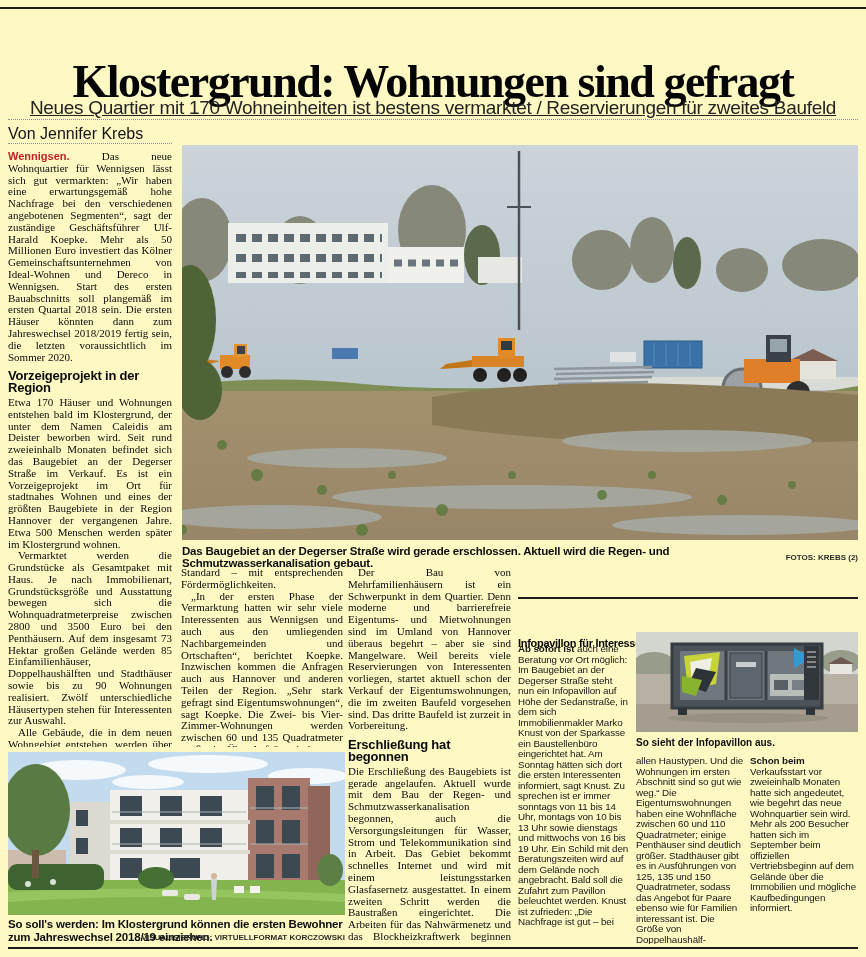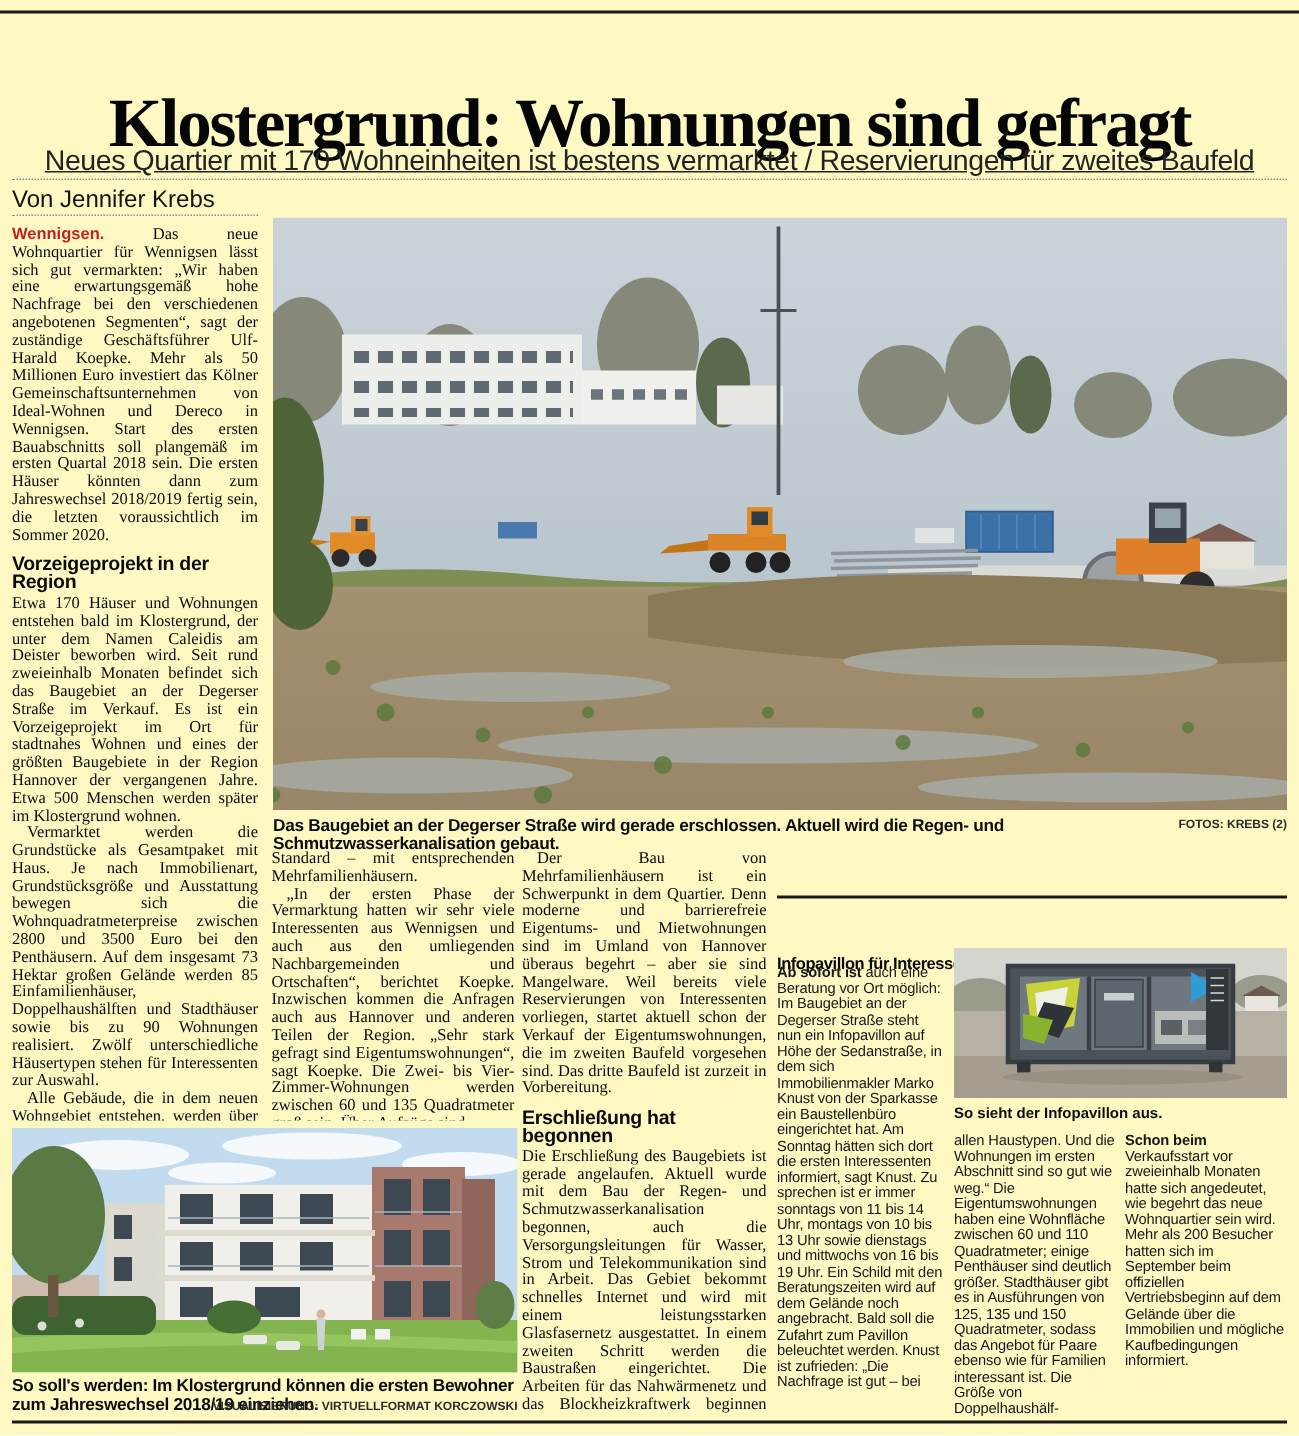--- a/index.html
+++ b/index.html
@@ -23,21 +23,21 @@
   .col-subhead{font-family:"Liberation Sans",sans-serif;font-weight:700;font-size:13px;
                letter-spacing:-0.2px;margin:7px 0 3px 0;text-align:left;}
   .location{color:#c22127;font-weight:700;font-family:"Liberation Sans",sans-serif;font-size:11px;}
 
   .col1{top:151px;left:8px;width:164px;height:596px;overflow:hidden;}
   .col2{top:567px;left:181px;width:162px;height:180px;overflow:hidden;}
   .col3{top:567px;left:348px;width:163px;height:376px;overflow:hidden;}
 
   .photo{display:block;}
   .main-photo{top:145px;left:182px;width:676px;height:395px;}
-  .main-caption{top:545px;left:182px;width:676px;display:flex;justify-content:space-between;align-items:flex-start;}
+  .main-caption{top:545px;left:182px;width:676px;display:flex;justify-content:space-between;align-items:center;}
   .caption-text{font-weight:700;font-size:11.5px;letter-spacing:-0.2px;color:#0d0d0d;}
   .credit{font-size:8px;font-weight:700;color:#2b2b2b;letter-spacing:0;white-space:nowrap;}
 
   .viz-photo{top:752px;left:8px;width:337px;height:163px;}
   .viz-caption{top:918px;left:8px;width:337px;}
   .viz-caption .caption-text{display:block;line-height:13px;padding-right:0;}
   .viz-caption .credit{position:absolute;right:0;bottom:2px;}
 
   .infobox-rule{top:597px;left:518px;width:340px;}
   .infobox-title{top:628px;left:518px;width:340px;font-weight:700;font-size:11px;
@@ -200,21 +200,21 @@
 
   <div class="abs col1 body-serif">
     <p><span class="location">Wennigsen.</span><span> Das neue Wohnquartier für Wennigsen lässt sich gut vermarkten: „Wir haben eine erwartungsgemäß hohe Nachfrage bei den verschiedenen angebotenen Segmenten“, sagt der zuständige Geschäftsführer Ulf-Harald Koepke. Mehr als 50 Millionen Euro investiert das Kölner Gemeinschaftsunternehmen von Ideal-Wohnen und Dereco in Wennigsen. Start des ersten Bauabschnitts soll plangemäß im ersten Quartal 2018 sein. Die ersten Häuser könnten dann zum Jahreswechsel 2018/2019 fertig sein, die letzten voraussichtlich im Sommer 2020.</span></p>
     <h3 class="col-subhead">Vorzeigeprojekt in der Region</h3>
     <p>Etwa 170 Häuser und Wohnungen entstehen bald im Klostergrund, der unter dem Namen Caleidis am Deister beworben wird. Seit rund zweieinhalb Monaten befindet sich das Baugebiet an der Degerser Straße im Verkauf. Es ist ein Vorzeigeprojekt im Ort für stadtnahes Wohnen und eines der größten Baugebiete in der Region Hannover der vergangenen Jahre. Etwa 500 Menschen werden später im Klostergrund wohnen.</p>
     <p class="ind">Vermarktet werden die Grundstücke als Gesamtpaket mit Haus. Je nach Immobilienart, Grundstücksgröße und Ausstattung bewegen sich die Wohnquadratmeterpreise zwischen 2800 und 3500 Euro bei den Penthäusern. Auf dem insgesamt 73 Hektar großen Gelände werden 85 Einfamilienhäuser, Doppelhaushälften und Stadthäuser sowie bis zu 90 Wohnungen realisiert. Zwölf unterschiedliche Häusertypen stehen für Interessenten zur Auswahl.</p>
     <p class="ind">Alle Gebäude, die in dem neuen Wohngebiet entstehen, werden über ein Blockheizkraftwerk beheizt, sie erfüllen zudem die Kriterien von Niedrigenergiehäusern nach dem sogenannten KfW-55-</p>
   </div>
 
   <div class="abs col2 body-serif">
-    <p>Standard – mit entsprechenden Mehrfamilienhäusern.</p>
+    <p>Standard – mit entsprechenden Fördermöglichkeiten.</p>
     <p class="ind">„In der ersten Phase der Vermarktung hatten wir sehr viele Interessenten aus Wennigsen und auch aus den umliegenden Nachbargemeinden und Ortschaften“, berichtet Koepke. Inzwischen kommen die Anfragen auch aus Hannover und anderen Teilen der Region. „Sehr stark gefragt sind Eigentumswohnungen“, sagt Koepke. Die Zwei- bis Vier-Zimmer-Wohnungen werden zwischen 60 und 135 Quadratmeter groß sein. Über Aufzüge sind</p>
   </div>
 
   <div class="abs col3 body-serif">
     <p class="ind">Der Bau von Mehrfamilienhäusern ist ein Schwerpunkt in dem Quartier. Denn moderne und barrierefreie Eigentums- und Mietwohnungen sind im Umland von Hannover überaus begehrt – aber sie sind Mangelware. Weil bereits viele Reservierungen von Interessenten vorliegen, startet aktuell schon der Verkauf der Eigentumswohnungen, die im zweiten Baufeld vorgesehen sind. Das dritte Baufeld ist zurzeit in Vorbereitung.</p>
     <h3 class="col-subhead">Erschließung hat begonnen</h3>
     <p>Die Erschließung des Baugebiets ist gerade angelaufen. Aktuell wurde mit dem Bau der Regen- und Schmutzwasserkanalisation begonnen, auch die Versorgungsleitungen für Wasser, Strom und Telekommunikation sind in Arbeit. Das Gebiet bekommt schnelles Internet und wird mit einem leistungsstarken Glasfasernetz ausgestattet. In einem zweiten Schritt werden die Baustraßen eingerichtet. Die Arbeiten für das Nahwärmenetz und das Blockheizkraftwerk beginnen voraussichtlich im zweiten Quartal 2018.</p>
   </div>
 
   <svg class="abs photo viz-photo" viewBox="0 0 337 163" preserveAspectRatio="none" xmlns="http://www.w3.org/2000/svg">

